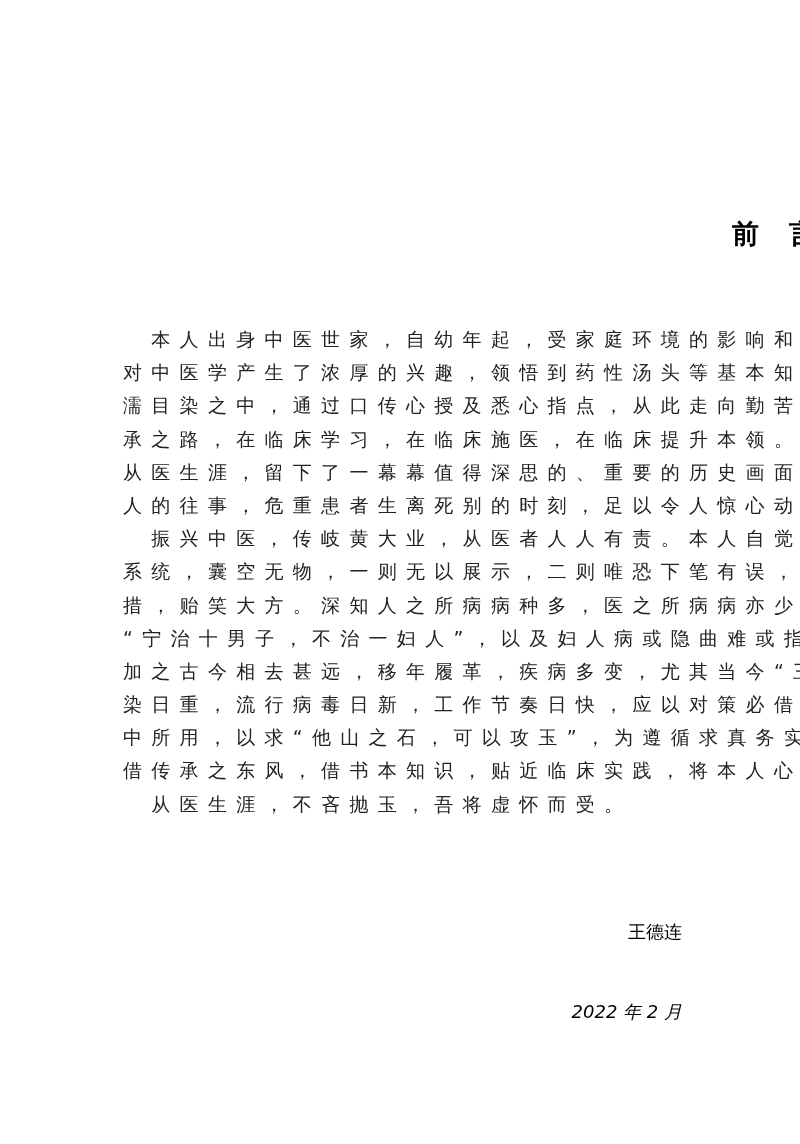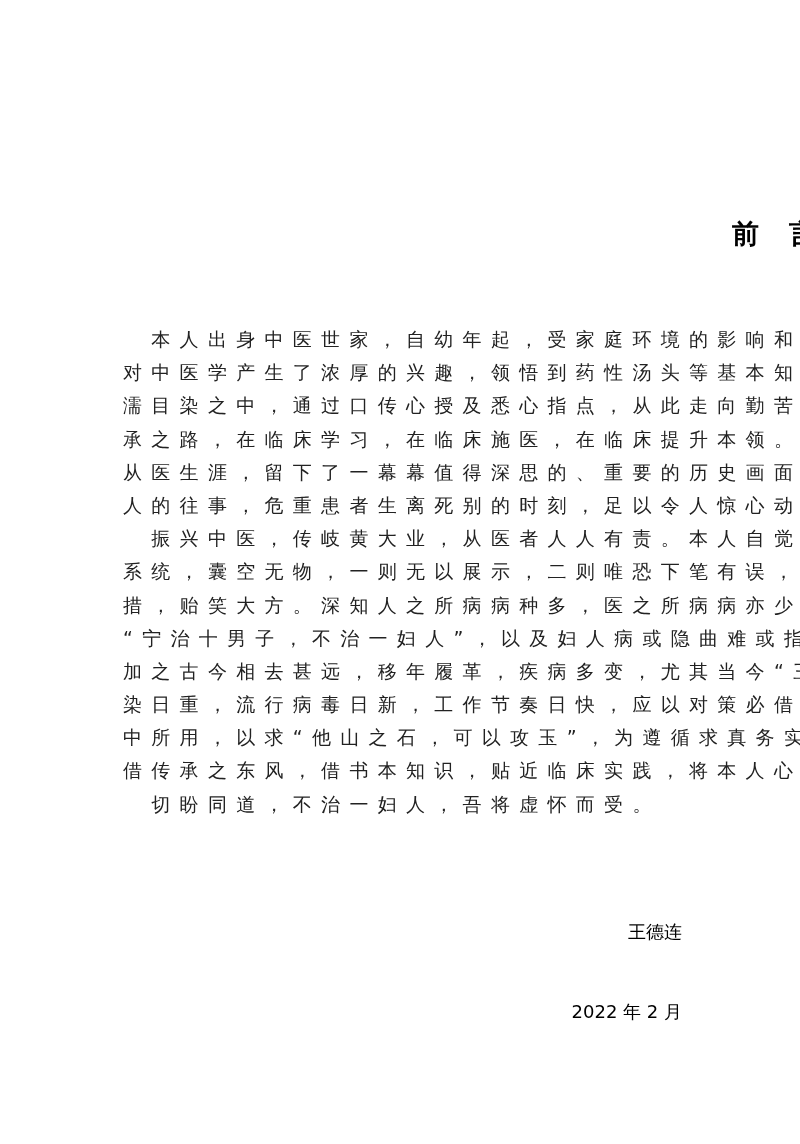--- a/index.html
+++ b/index.html
@@ -7,21 +7,21 @@
          font-family: "DejaVu Sans", "Liberation Sans", sans-serif; color: #1a1a1a; }
   .title { position: absolute; top: 216px; left: 16px; width: 800px; text-align: right;
            font-size: 27px; font-weight: bold; letter-spacing: 0; color: #000; }
   .title span { display: inline-block; }
   .title .gap { width: 30px; }
   .body-text { position: absolute; left: 123px; top: 323px; width: 570px; }
   .line { height: 33.2px; line-height: 33.2px; font-size: 19px; white-space: nowrap;
           letter-spacing: 9.3px; color: #222; }
   .sig { position: absolute; right: 118px; text-align: right; font-size: 18px; color: #000; }
   .sig.name { top: 920px; }
-  .sig.date { top: 1000px; }
+  .sig.date { top: 1000px; font-style: italic; }
 </style>
 </head>
 <body>
 
 <div class="title">
   <span>前</span><span class="gap"></span><span>言</span>
 </div>
 
 <div class="body-text">
   <div>
@@ -36,18 +36,18 @@
     <div class="line">　振兴中医，传岐黄大业，从医者人人有责。本人自觉理论不</div>
     <div class="line">系统，囊空无物，一则无以展示，二则唯恐下笔有误，不知所</div>
     <div class="line">措，贻笑大方。深知人之所病病种多，医之所病病亦少，亦说</div>
     <div class="line">“宁治十男子，不治一妇人”，以及妇人病或隐曲难或指下难明，</div>
     <div class="line">加之古今相去甚远，移年履革，疾病多变，尤其当今“三废”污</div>
     <div class="line">染日重，流行病毒日新，工作节奏日快，应以对策必借助西医为</div>
     <div class="line">中所用，以求“他山之石，可以攻玉”，为遵循求真务实之宗旨，</div>
     <div class="line">借传承之东风，借书本知识，贴近临床实践，将本人心得体会书</div>
   </div>
   <div>
-    <div class="line">　切盼同道，不治一妇人，吾将虚怀而受。</div>
+    <div class="line">　从医生涯，不吝抛玉，吾将虚怀而受。</div>
   </div>
 </div>
 
 <div class="sig name">王德连</div>
 <div class="sig date">2022 年 2 月</div>
 
 </body></html>

